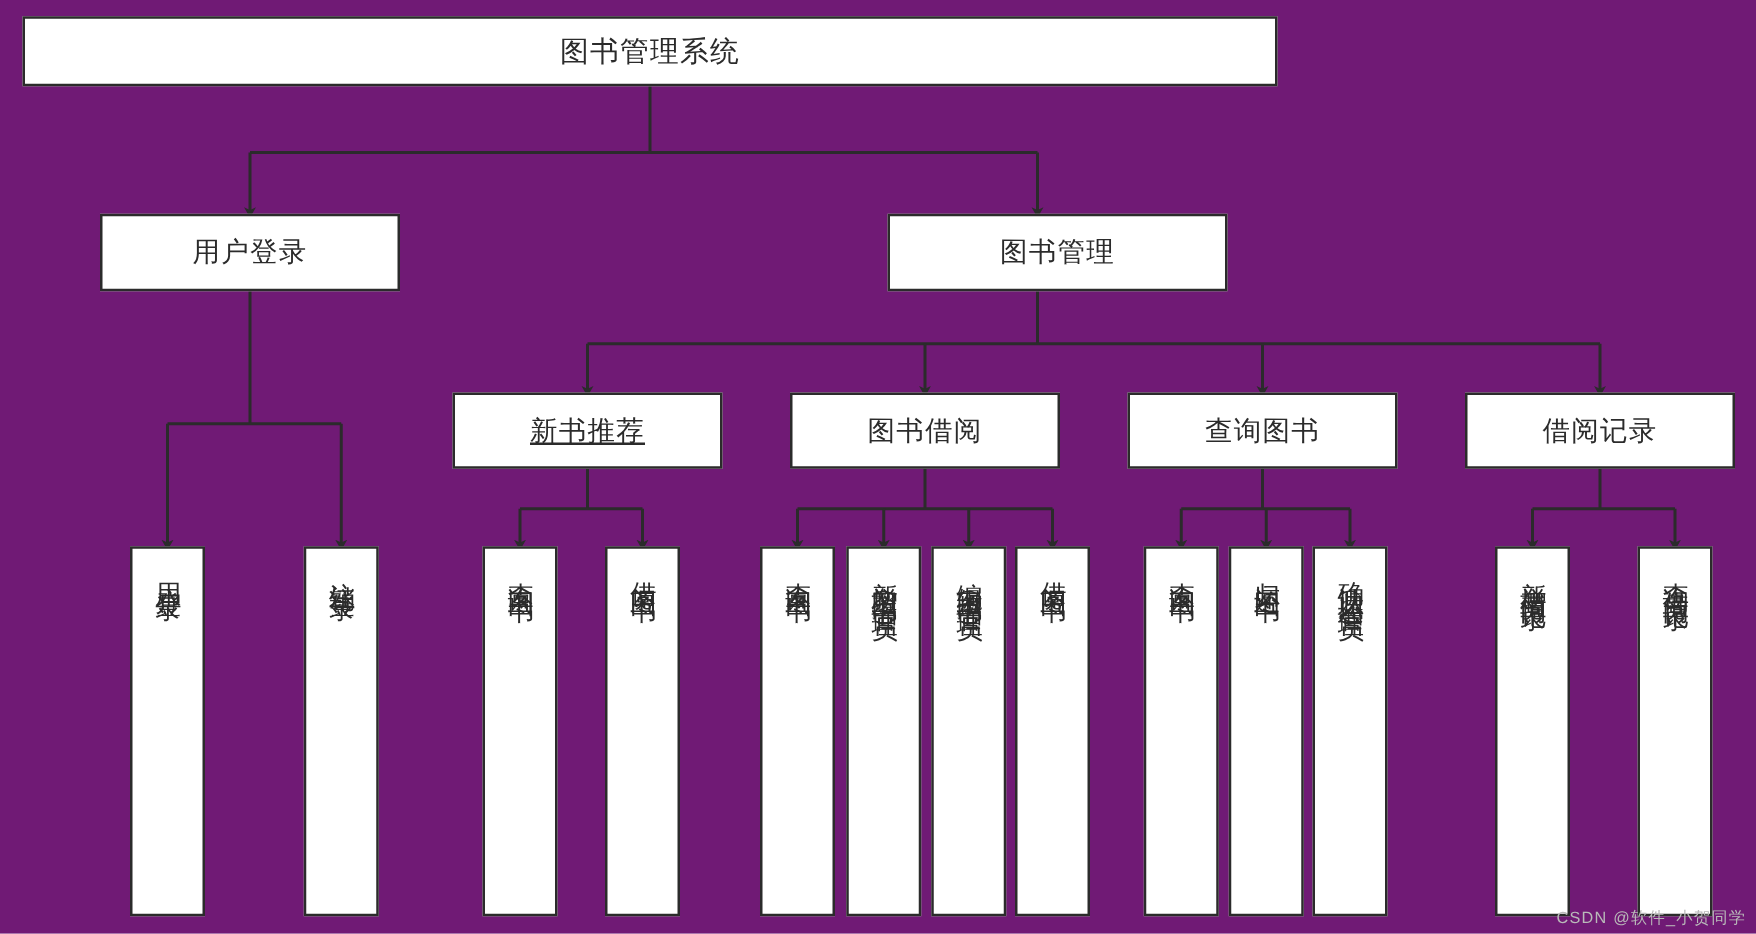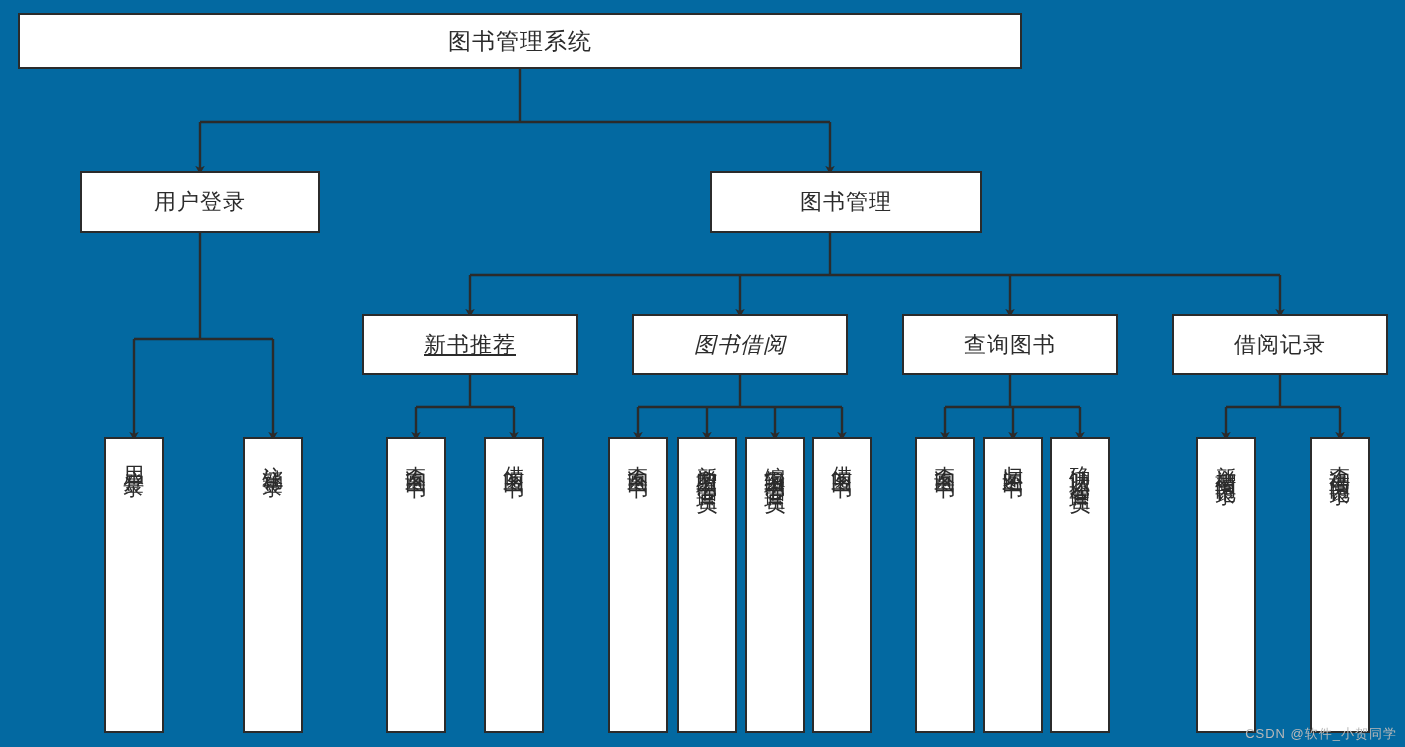--- a/index.html
+++ b/index.html
@@ -8,21 +8,21 @@
     padding: 0;
     background: #ffffff;
   }
   body {
     font-family: "Liberation Sans", "DejaVu Sans", sans-serif;
   }
   #diagram-root {
     position: relative;
     width: 1405px;
     height: 747px;
-    background: #0369a1;
+    background: #701a75;
     overflow: hidden;
   }
   #edge-layer {
     position: absolute;
     left: 0;
     top: 0;
     width: 1405px;
     height: 747px;
     pointer-events: none;
   }
@@ -127,21 +127,21 @@
       </div>
       <div class="node node-l2" style="left: 80px; top: 171px; width: 240px; height: 62px;">
         <span class="label">用户登录</span>
       </div>
       <div class="node node-l2" style="left: 710px; top: 171px; width: 272px; height: 62px;">
         <span class="label">图书管理</span>
       </div>
       <div class="node node-l3" style="left: 362px; top: 314px; width: 216px; height: 61px; text-decoration: underline;">
         <span class="label">新书推荐</span>
       </div>
-      <div class="node node-l3" style="left: 632px; top: 314px; width: 216px; height: 61px; font-style: italic;">
+      <div class="node node-l3" style="left: 632px; top: 314px; width: 216px; height: 61px;">
         <span class="label">图书借阅</span>
       </div>
       <div class="node node-l3" style="left: 902px; top: 314px; width: 216px; height: 61px;">
         <span class="label">查询图书</span>
       </div>
       <div class="node node-l3" style="left: 1172px; top: 314px; width: 216px; height: 61px;">
         <span class="label">借阅记录</span>
       </div>
       <div class="node node-leaf" style="left: 104px; top: 437px; width: 60px; height: 296px;">
         <span class="vtext">用户登录</span>

